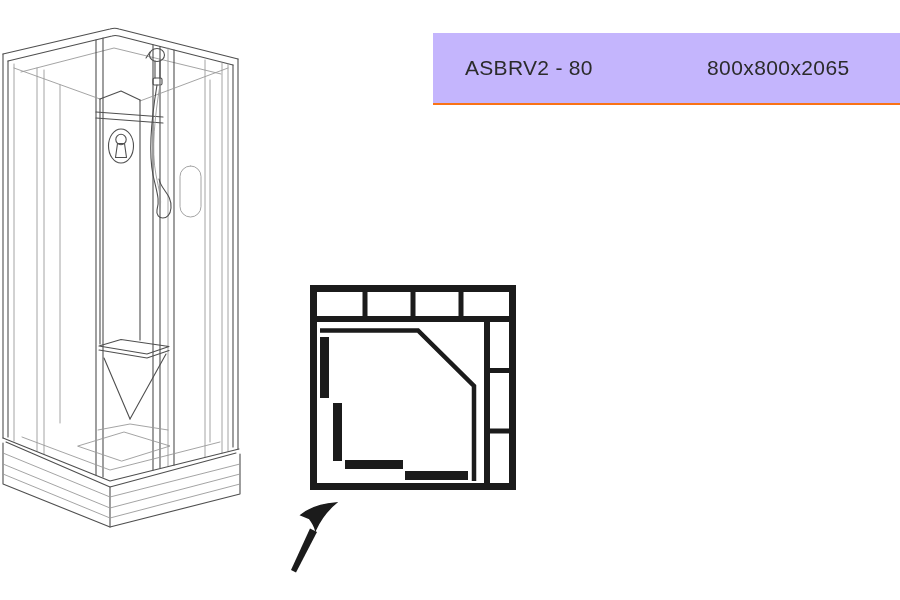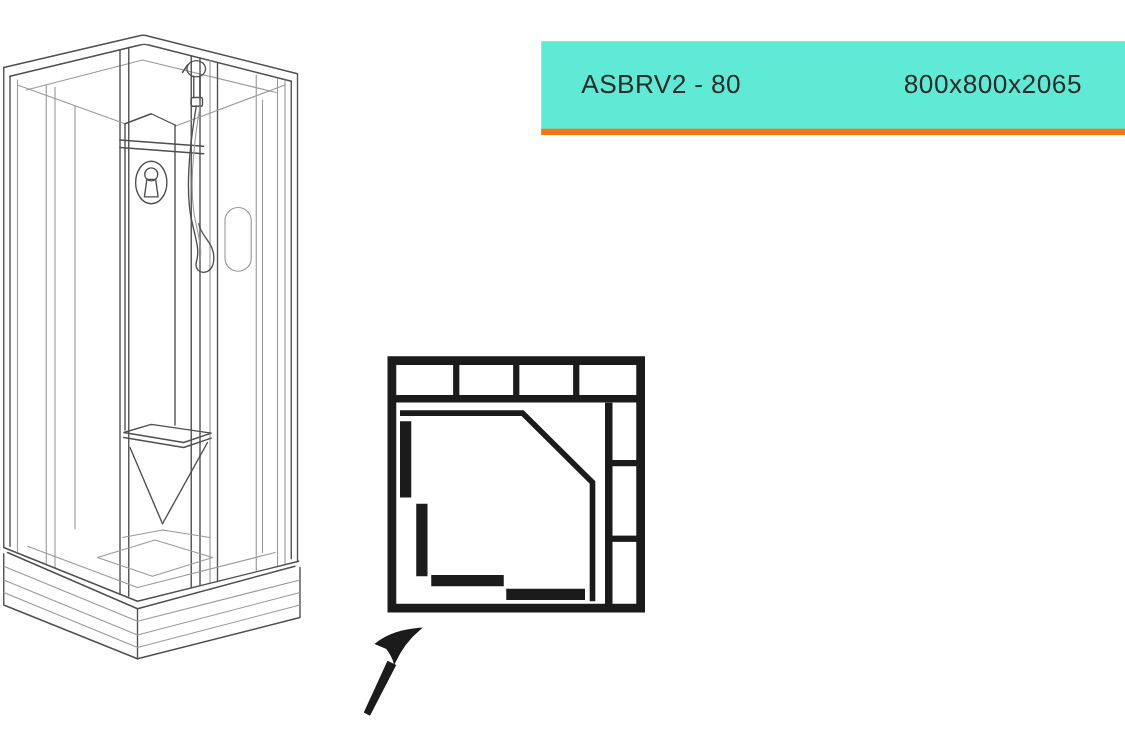--- a/index.html
+++ b/index.html
@@ -12,24 +12,24 @@
   .cab path,.cab line,.cab ellipse,.cab rect,.cab circle{fill:none;stroke-width:1.1;stroke-linecap:round;stroke-linejoin:round;}
   .cab .lt{stroke:#9a9a9a;stroke-width:0.9;}
   
   .tv line,.tv path,.tv rect.fr{fill:none;}
   
   .spec{
     position:absolute;left:433px;top:33px;right:0;
     color:#2b2b2b;font-size:21px;
   }
   .spec .row{display:flex;align-items:center;height:70px;}
-  .spec .row.stripe{background:#5eead4;border-bottom:5px solid #f97316;}
+  .spec .row.stripe{background:#c4b5fd;border-bottom:2px solid #f97316;}
   .spec .row.plain{height:66px;}
   .spec .model{padding-left:32px;width:242px;letter-spacing:0.3px;}
-  .spec .dims{letter-spacing:0.4px;margin-left:16px;}
+  .spec .dims{letter-spacing:0.4px;}
 </style>
 </head>
 <body>
 
 <div id="canvas">
 
   <svg id="art" width="900" height="600" viewBox="0 0 900 600">
 
     <g class="cab" stroke="#4f4f4f">
 

